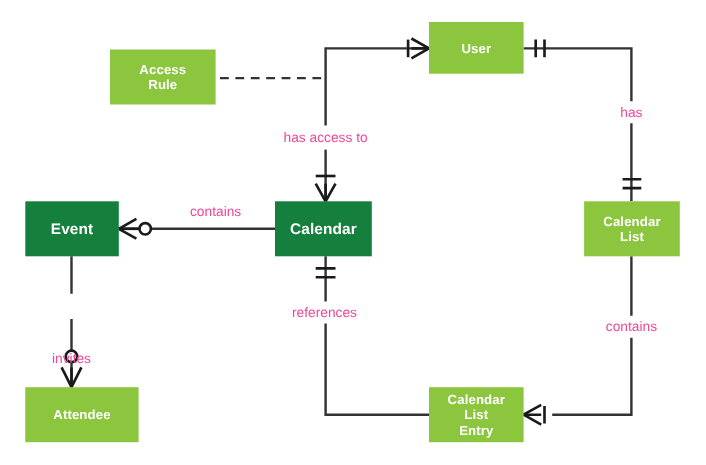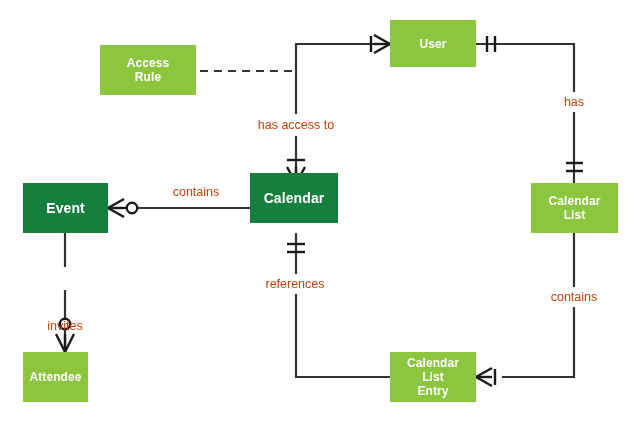--- a/index.html
+++ b/index.html
@@ -41,21 +41,21 @@
     z-index: 3;
     user-select: none;
   }
   .entity.green  { background: #8CC63F; }
   .entity.orange { background: #15803d; }
   .entity .elabel { display: block; }
   .entity.big { font-size: 14px; }
   .rel-label {
     position: absolute;
     font-size: 12.5px;
-    color: #c2410c;
+    color: #ec4899;
     white-space: nowrap;
     z-index: 4;
     user-select: none;
     transform: translate(-50%, -50%);
   }
 </style>
 </head>
 <body>
 
 <div id="canvas">
@@ -146,29 +146,29 @@
   </div>
 
   <div class="entity green small" style="left:390px; top:20px; width:86px; height:47px;">
     <span class="elabel">User</span>
   </div>
 
   <div class="entity orange big" style="left:23px; top:183px; width:85px; height:50px;">
     <span class="elabel">Event</span>
   </div>
 
-  <div class="entity orange big" style="left:250px; top:173px; width:88px; height:50px;">
+  <div class="entity orange big" style="left:250px; top:183px; width:88px; height:50px;">
     <span class="elabel">Calendar</span>
   </div>
 
   <div class="entity green small" style="left:531px; top:183px; width:87px; height:50px;">
     <span class="elabel">Calendar List</span>
   </div>
 
-  <div class="entity green small" style="left:23px; top:352px; width:65px; height:50px;">
+  <div class="entity green small" style="left:23px; top:352px; width:103px; height:50px;">
     <span class="elabel">Attendee</span>
   </div>
 
   <div class="entity green small" style="left:390px; top:352px; width:86px; height:50px;">
     <span class="elabel" style="white-space:pre-line;">Calendar List
 Entry</span>
   </div>
 
   <div class="rel-label" style="left:196px; top:192px;">contains</div>
 

